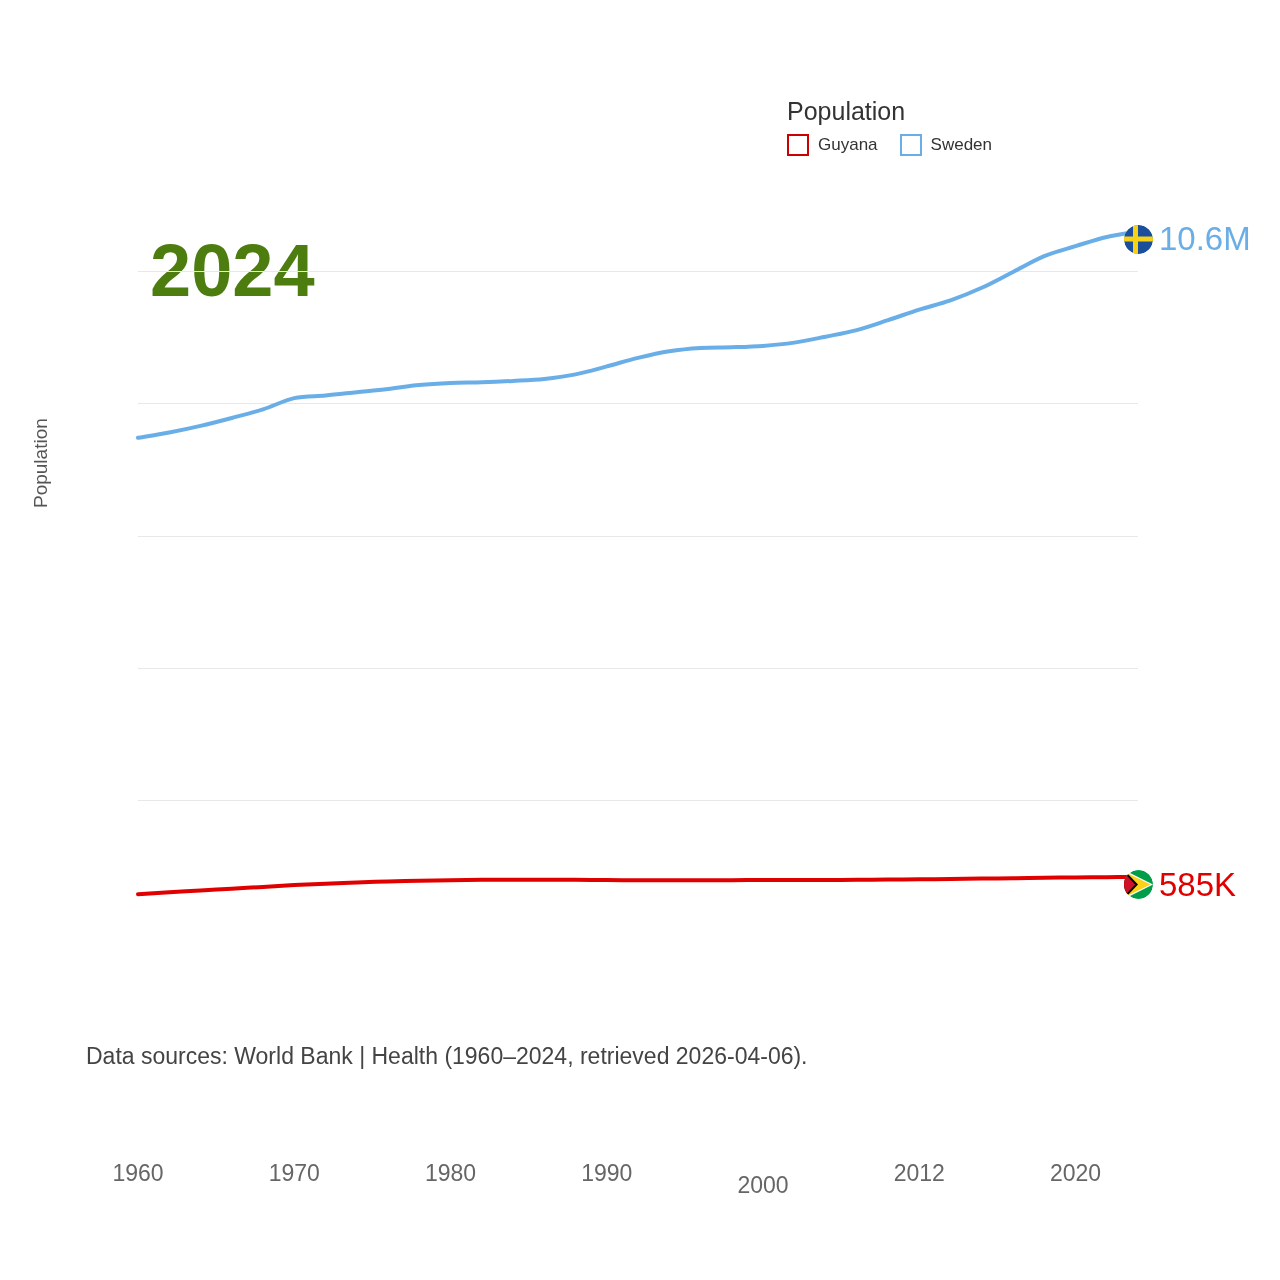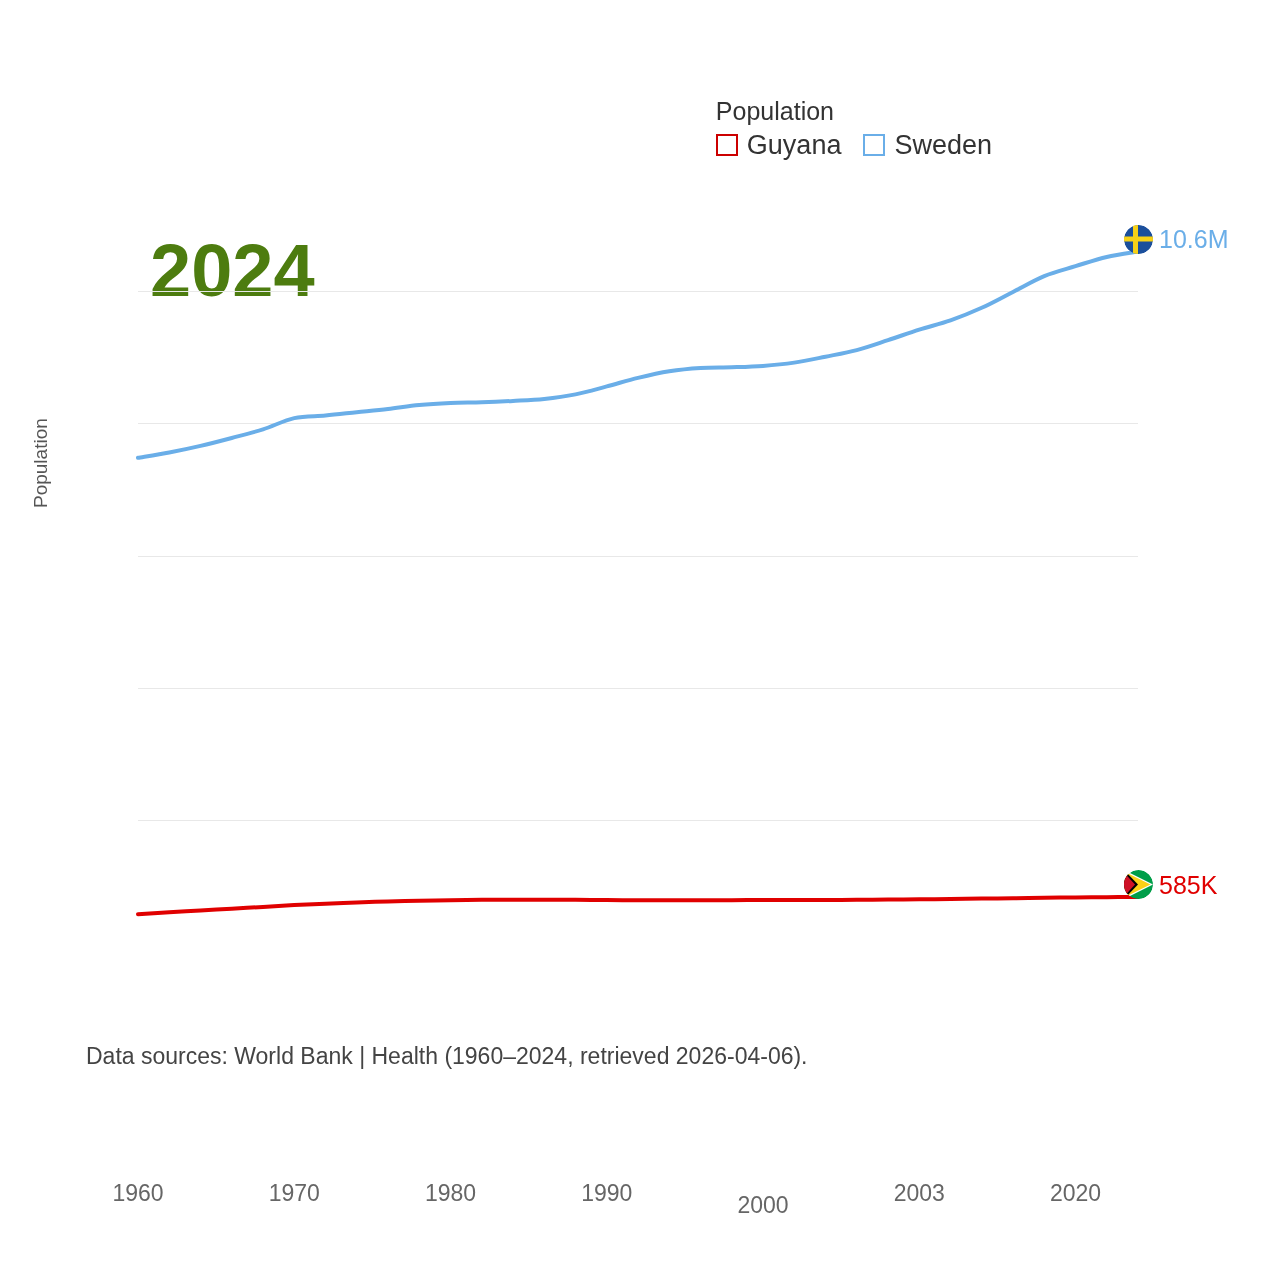--- a/index.html
+++ b/index.html
@@ -49,42 +49,42 @@
     width: 22px;
     height: 22px;
     border: 2.5px solid #cc0000;
     background: #ffffff;
     box-sizing: border-box;
   }
   .legend-swatch.sweden {
     border-color: #6aaee8;
   }
   .legend-label {
-    font-size: 27px;
+    font-size: 17px;
     color: #333333;
     line-height: 26px;
   }
 
   
   .year-watermark {
     position: absolute;
     left: 150px;
     top: 232px;
     font-size: 74px;
     font-weight: bold;
     color: #4d7c0f;
     letter-spacing: 0px;
     line-height: 78px;
   }
 
   
   .plot {
     position: absolute;
     left: 138px;
-    top: 212px;
+    top: 192px;
     width: 1000px;
     height: 740px;
   }
   .gridline {
     position: absolute;
     left: 0;
     width: 100%;
     height: 1px;
     background: #e8e8e8;
   }
@@ -108,21 +108,21 @@
   }
 
   
   .endpoint {
     position: absolute;
     display: flex;
     align-items: center;
     gap: 6px;
   }
   .endpoint-value {
-    font-size: 25px;
+    font-size: 33px;
     line-height: 26px;
   }
   .endpoint.sweden .endpoint-value { color: #6aaee8; }
   .endpoint.guyana  .endpoint-value { color: #e00000; }
 
   .flag {
     width: 29px;
     height: 29px;
     border-radius: 50%;
     overflow: hidden;
@@ -173,21 +173,21 @@
         <div class="gridline" style="top: 211.429px;"></div>
         <div class="gridline" style="top: 79.2857px;"></div>
       </div>
     <div id="ytick-layer"></div>
     <div id="xtick-layer">
         <div class="xtick" style="left: -55px;">1960</div>
         <div class="xtick" style="left: 101.25px;">1970</div>
         <div class="xtick" style="left: 257.5px;">1980</div>
         <div class="xtick" style="left: 413.75px;">1990</div>
         <div class="xtick" style="left: 570px; margin-top: 12px;">2000</div>
-        <div class="xtick" style="left: 726.25px;">2003</div>
+        <div class="xtick" style="left: 726.25px;">2012</div>
         <div class="xtick" style="left: 882.5px;">2020</div>
       </div>
 
     <svg id="series-svg" width="1000" height="740" viewBox="0 0 1000 740" style="position:absolute; left:0; top:0; overflow:visible;">
       <path id="line-sweden" fill="none" stroke-width="4" stroke-linecap="round" stroke-linejoin="round" d="M 0.00 245.79 C 5.21 244.90, 20.83 242.48, 31.25 240.50 C 41.67 238.52, 52.08 236.32, 62.50 233.89 C 72.92 231.47, 83.33 228.72, 93.75 225.96 C 104.17 223.21, 114.58 220.68, 125.00 217.38 C 135.42 214.07, 145.83 208.46, 156.25 206.14 C 166.67 203.83, 177.08 204.49, 187.50 203.50 C 197.92 202.51, 208.33 201.30, 218.75 200.20 C 229.17 199.10, 239.58 198.10, 250.00 196.89 C 260.42 195.68, 270.83 193.92, 281.25 192.93 C 291.67 191.94, 302.08 191.39, 312.50 190.95 C 322.92 190.51, 333.33 190.62, 343.75 190.29 C 354.17 189.96, 364.58 189.51, 375.00 188.96 C 385.42 188.41, 395.83 188.08, 406.25 186.98 C 416.67 185.88, 427.08 184.45, 437.50 182.36 C 447.92 180.26, 458.33 177.18, 468.75 174.43 C 479.17 171.68, 489.58 168.37, 500.00 165.84 C 510.42 163.31, 520.83 160.88, 531.25 159.23 C 541.67 157.58, 552.08 156.59, 562.50 155.93 C 572.92 155.27, 583.33 155.60, 593.75 155.27 C 604.17 154.94, 614.58 154.72, 625.00 153.95 C 635.42 153.18, 645.83 152.18, 656.25 150.64 C 666.67 149.10, 677.08 146.79, 687.50 144.70 C 697.92 142.60, 708.33 140.84, 718.75 138.09 C 729.17 135.34, 739.58 131.59, 750.00 128.18 C 760.42 124.76, 770.83 120.91, 781.25 117.61 C 791.67 114.30, 802.08 111.99, 812.50 108.36 C 822.92 104.72, 833.33 100.54, 843.75 95.80 C 854.17 91.07, 864.58 85.23, 875.00 79.95 C 885.42 74.66, 895.83 68.38, 906.25 64.09 C 916.67 59.79, 927.08 57.37, 937.50 54.18 C 947.92 50.99, 958.33 47.35, 968.75 44.93 C 979.17 42.51, 994.79 40.52, 1000.00 39.64" stroke="#6aaee8"></path>
       <path id="line-guyana" fill="none" stroke-width="4" stroke-linecap="round" stroke-linejoin="round" d="M 0.00 702.21 C 5.21 701.90, 20.83 700.97, 31.25 700.36 C 41.67 699.74, 52.08 699.11, 62.50 698.51 C 72.92 697.90, 83.33 697.32, 93.75 696.72 C 104.17 696.13, 114.58 695.54, 125.00 694.94 C 135.42 694.33, 145.83 693.64, 156.25 693.09 C 166.67 692.54, 177.08 692.08, 187.50 691.64 C 197.92 691.20, 208.33 690.81, 218.75 690.45 C 229.17 690.08, 239.58 689.73, 250.00 689.46 C 260.42 689.18, 270.83 688.99, 281.25 688.79 C 291.67 688.60, 302.08 688.42, 312.50 688.27 C 322.92 688.11, 333.33 687.97, 343.75 687.87 C 354.17 687.77, 364.58 687.70, 375.00 687.67 C 385.42 687.64, 395.83 687.64, 406.25 687.67 C 416.67 687.70, 427.08 687.80, 437.50 687.87 C 447.92 687.94, 458.33 688.01, 468.75 688.07 C 479.17 688.12, 489.58 688.18, 500.00 688.20 C 510.42 688.22, 520.83 688.21, 531.25 688.20 C 541.67 688.19, 552.08 688.14, 562.50 688.13 C 572.92 688.12, 583.33 688.14, 593.75 688.13 C 604.17 688.12, 614.58 688.08, 625.00 688.07 C 635.42 688.06, 645.83 688.08, 656.25 688.07 C 666.67 688.06, 677.08 688.05, 687.50 688.00 C 697.92 687.96, 708.33 687.87, 718.75 687.80 C 729.17 687.74, 739.58 687.68, 750.00 687.61 C 760.42 687.53, 770.83 687.44, 781.25 687.34 C 791.67 687.24, 802.08 687.13, 812.50 687.01 C 822.92 686.89, 833.33 686.75, 843.75 686.61 C 854.17 686.48, 864.58 686.35, 875.00 686.22 C 885.42 686.09, 895.83 685.95, 906.25 685.82 C 916.67 685.69, 927.08 685.54, 937.50 685.42 C 947.92 685.31, 958.33 685.22, 968.75 685.16 C 979.17 685.11, 994.79 685.11, 1000.00 685.09" stroke="#e00000"></path>
     </svg>
   </div>
 
   <div class="endpoint sweden" id="ep-sweden" style="left: 1124px; top: 224.643px;">

